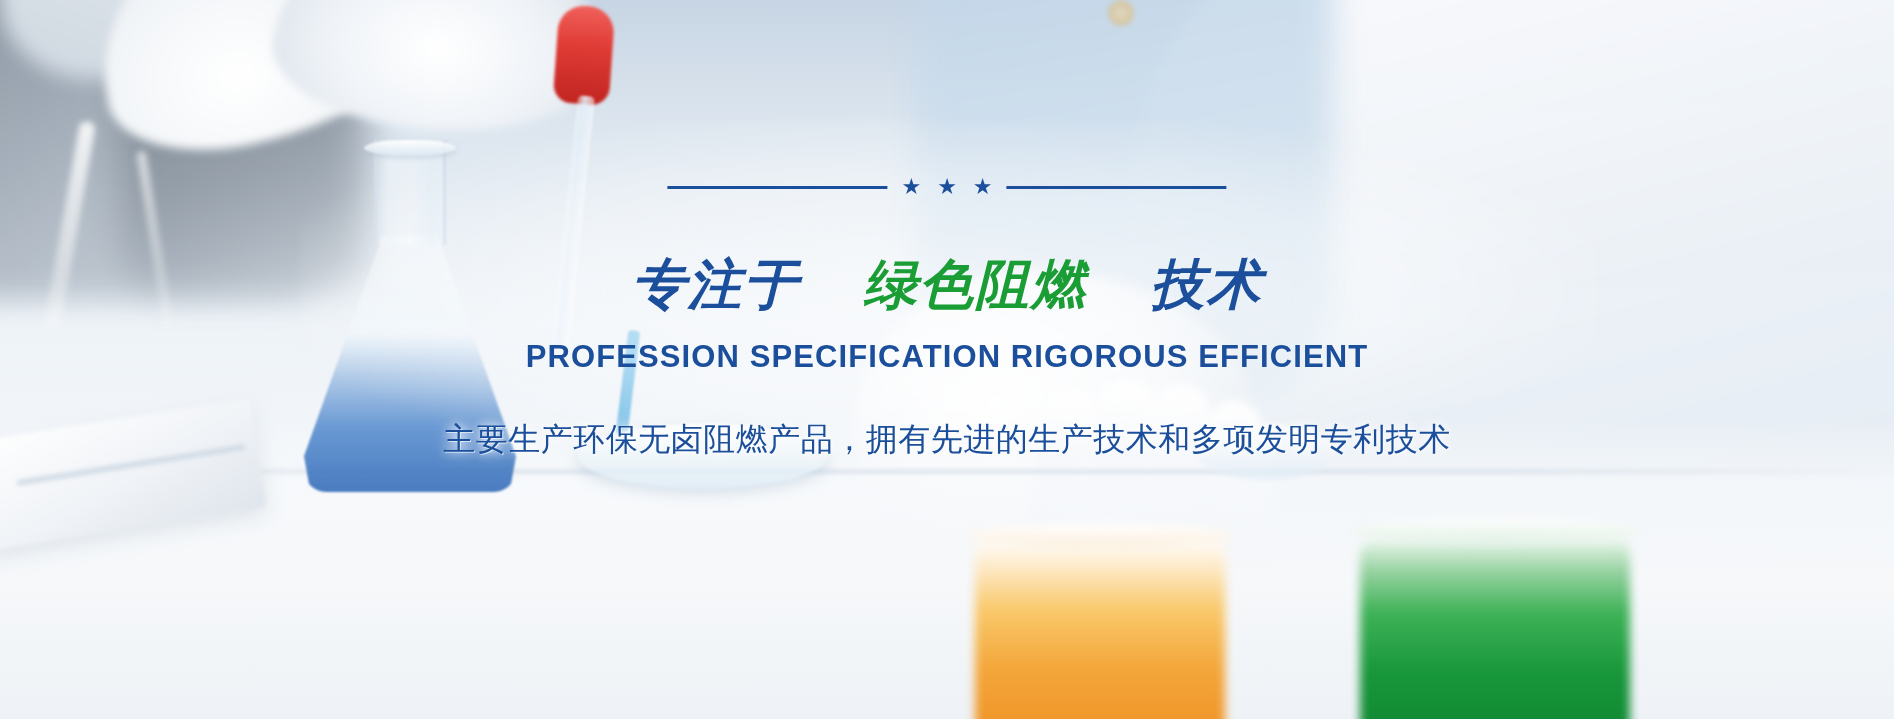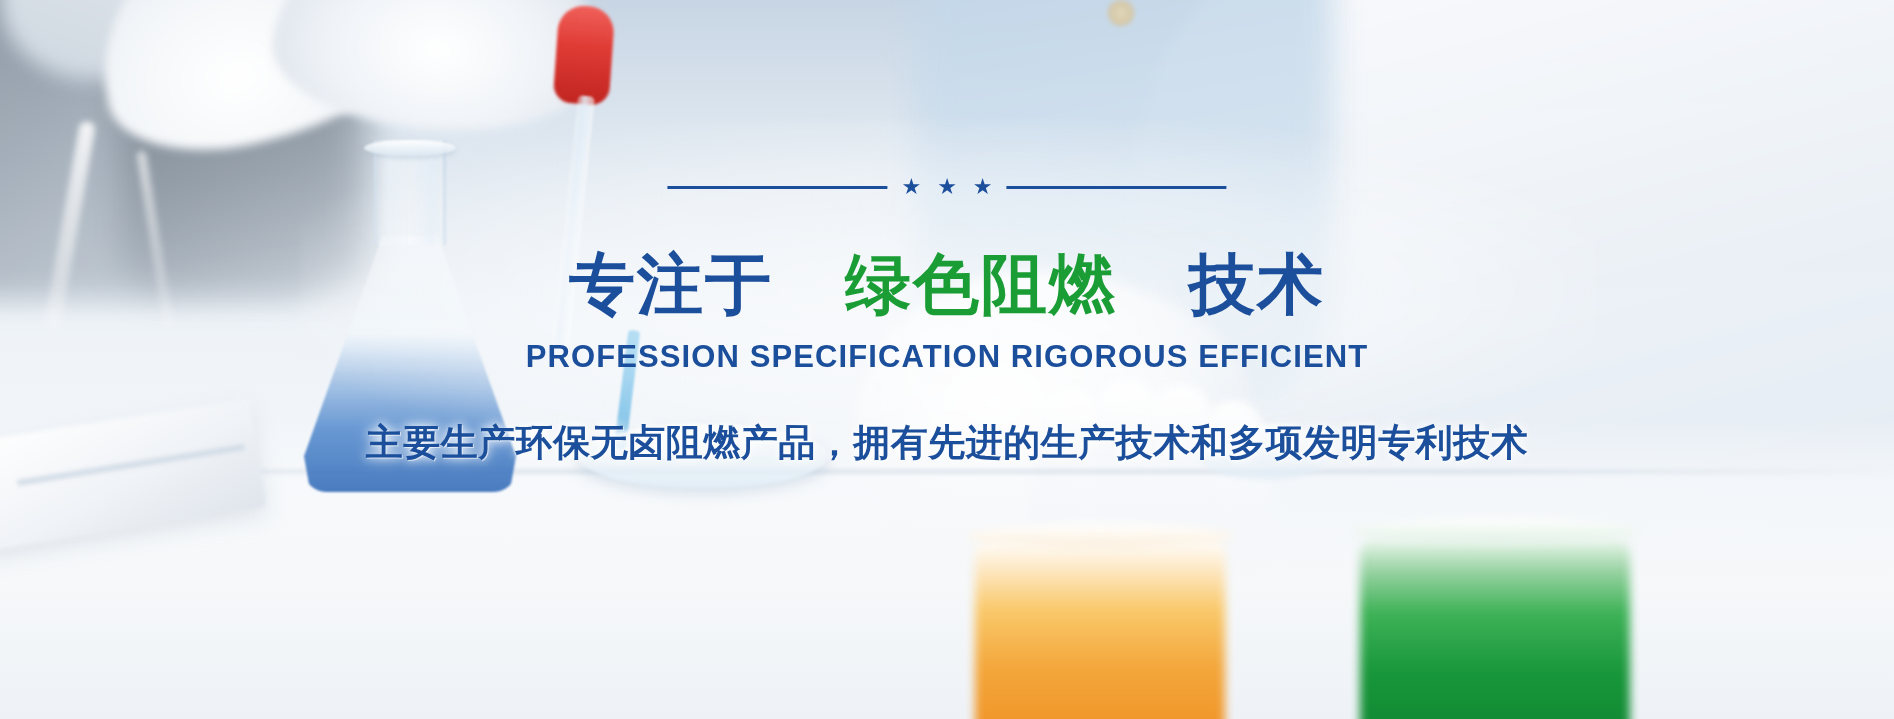--- a/index.html
+++ b/index.html
@@ -340,29 +340,30 @@
     gap: 16px;
   }
   .star {
     color: #1b4e9b;
     font-size: 22px;
     line-height: 1;
   }
 
   .headline {
     position: absolute;
-    top: 206px;
+    top: 220px;
     left: 50%;
     transform: translateX(-50%);
     white-space: nowrap;
-    font-size: 66px;
+    font-size: 54px;
     font-weight: 700;
     letter-spacing: 2px;
     line-height: 1.06;
     font-family: "DejaVu Sans", "Liberation Sans", sans-serif;
+    font-style: italic;
   }
   .hl-blue  { color: #1b4e9b; }
   .hl-green { color: #1a9d35; }
   .hl-gap   { display: inline-block; width: 22px; }
 
   .subtitle {
     position: absolute;
     top: 339px;
     left: 50%;
     transform: translateX(-50%);
@@ -373,22 +374,22 @@
     letter-spacing: 1.1px;
   }
 
   .desc {
     position: absolute;
     top: 418px;
     left: 50%;
     transform: translateX(-50%);
     white-space: nowrap;
     color: #1b4e9b;
-    font-size: 37px;
-    font-weight: 700;
+    font-size: 32px;
+    font-weight: 400;
     letter-spacing: .5px;
     text-shadow:
       0 0 8px rgba(255,255,255,.95),
       0 0 16px rgba(255,255,255,.8),
       1px 1px 0 rgba(255,255,255,.6);
     font-family: "DejaVu Sans", "Liberation Sans", sans-serif;
   }
 </style>
 </head>
 <body>

